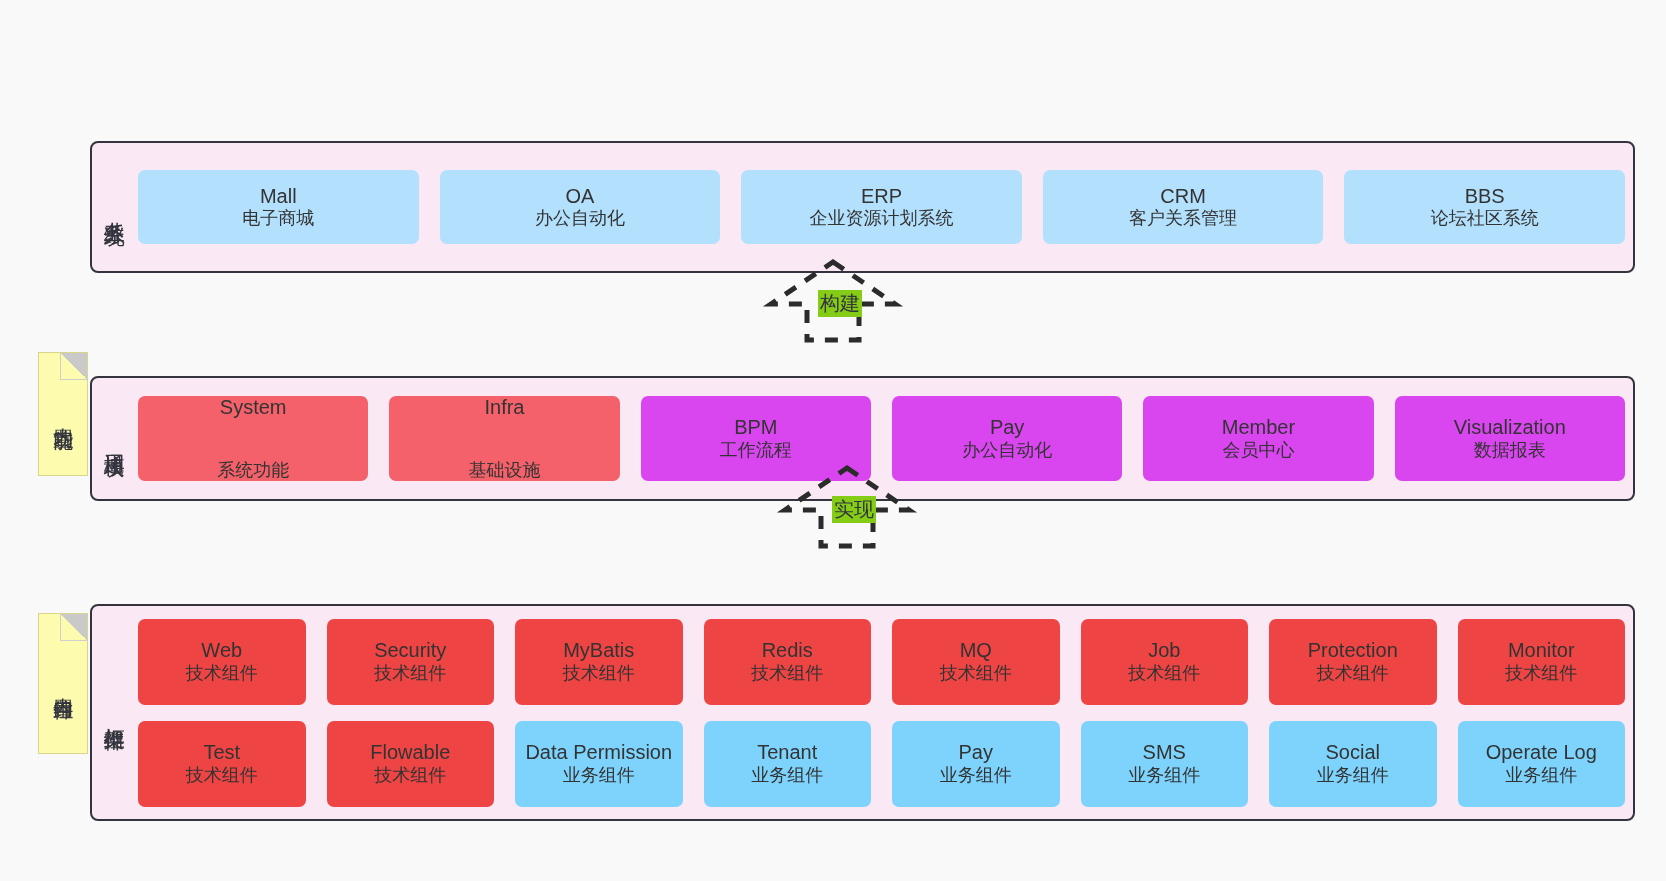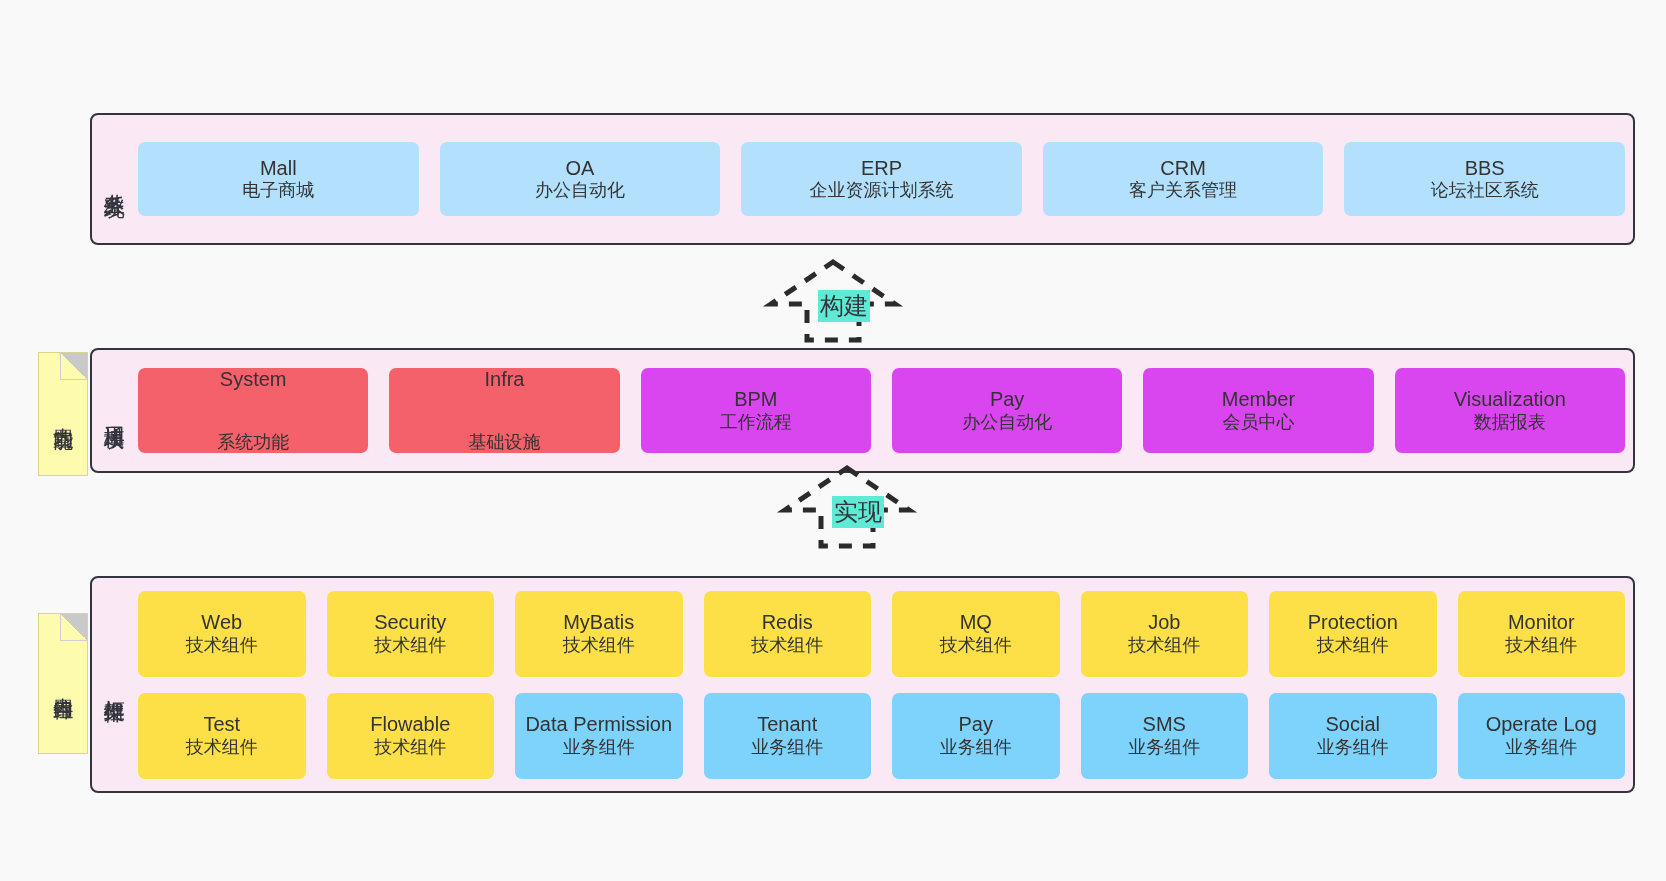--- a/index.html
+++ b/index.html
@@ -15,20 +15,21 @@
 
   
   .band{
     position:absolute;
     background:#fae9f4;
     border:2px solid #33343e;
     border-radius:8px;
     box-sizing:border-box;
     display:flex;
     align-items:stretch;
+    margin-top:28px;
   }
   .band-title{
     flex:0 0 auto;
     width:44px;
     display:flex;
     align-items:center;
     justify-content:center;
     font-size:21px;
     line-height:1.06;
     color:#33343e;
@@ -70,21 +71,21 @@
   #band-business .row{height:74px;}
   #band-modules{left:90px;top:348px;width:1545px;height:125px;}
   #band-modules .row{height:85px;}
   #band-framework{left:90px;top:576px;width:1545px;height:217px;}
   #band-framework .row{height:86px;}
 
   
   .c-blue{background:#b3e0fc;}
   .c-red{background:#f4616a;gap:40px;}
   .c-pink{background:#d946ef;}
-  .c-green{background:#fde047;}
+  .c-green{background:#ef4444;}
   .c-lgreen{background:#7dd3fc;}
 
   
   .note{
     position:absolute;
     background:#fdfbad;
     border:1px solid #d9d58f;
     box-sizing:border-box;
     display:flex;
     align-items:center;
@@ -105,24 +106,24 @@
     border-left:1px solid #cfcfcf;
     border-bottom:1px solid #cfcfcf;
   }
   #note-functions{left:38px;top:352px;width:50px;height:124px;}
   #note-components{left:38px;top:613px;width:50px;height:141px;}
 
   
   .arrow-wrap{position:absolute;}
   .arrow-label{
     position:absolute;
-    font-size:24px;
+    font-size:20px;
     color:#33343e;
     white-space:nowrap;
-    background:#5eead4;
+    background:#84cc16;
     padding:0 2px;
   }
   #arrow-build{left:758px;top:258px;width:150px;height:85px;}
   #arrow-build .arrow-label{left:60px;top:32px;}
   #arrow-impl{left:772px;top:464px;width:150px;height:85px;}
   #arrow-impl .arrow-label{left:60px;top:32px;}
 </style>
 </head>
 <body>
 

